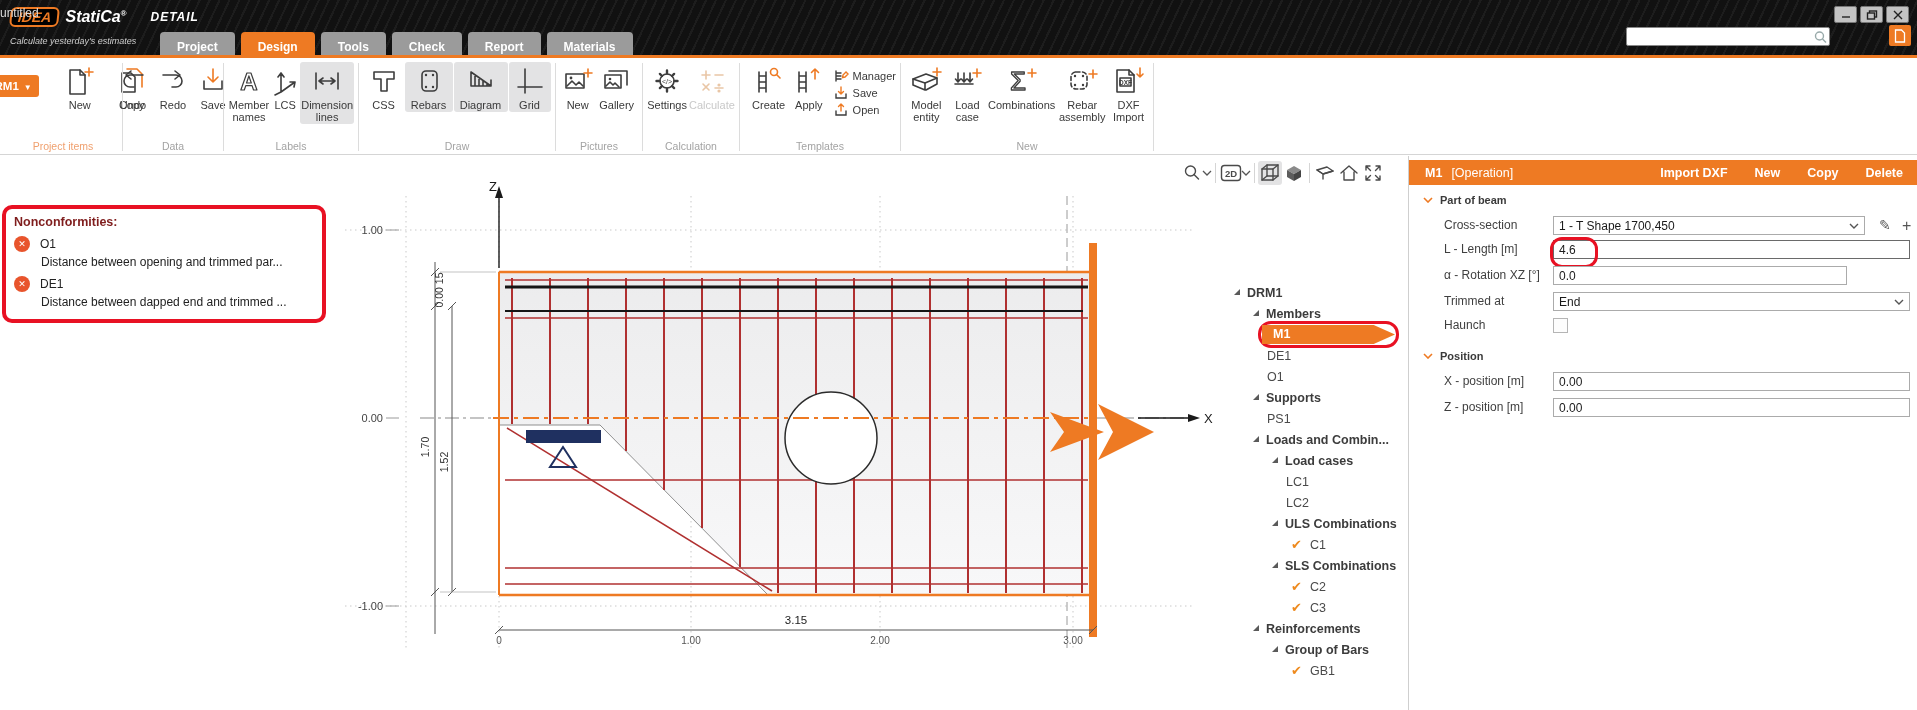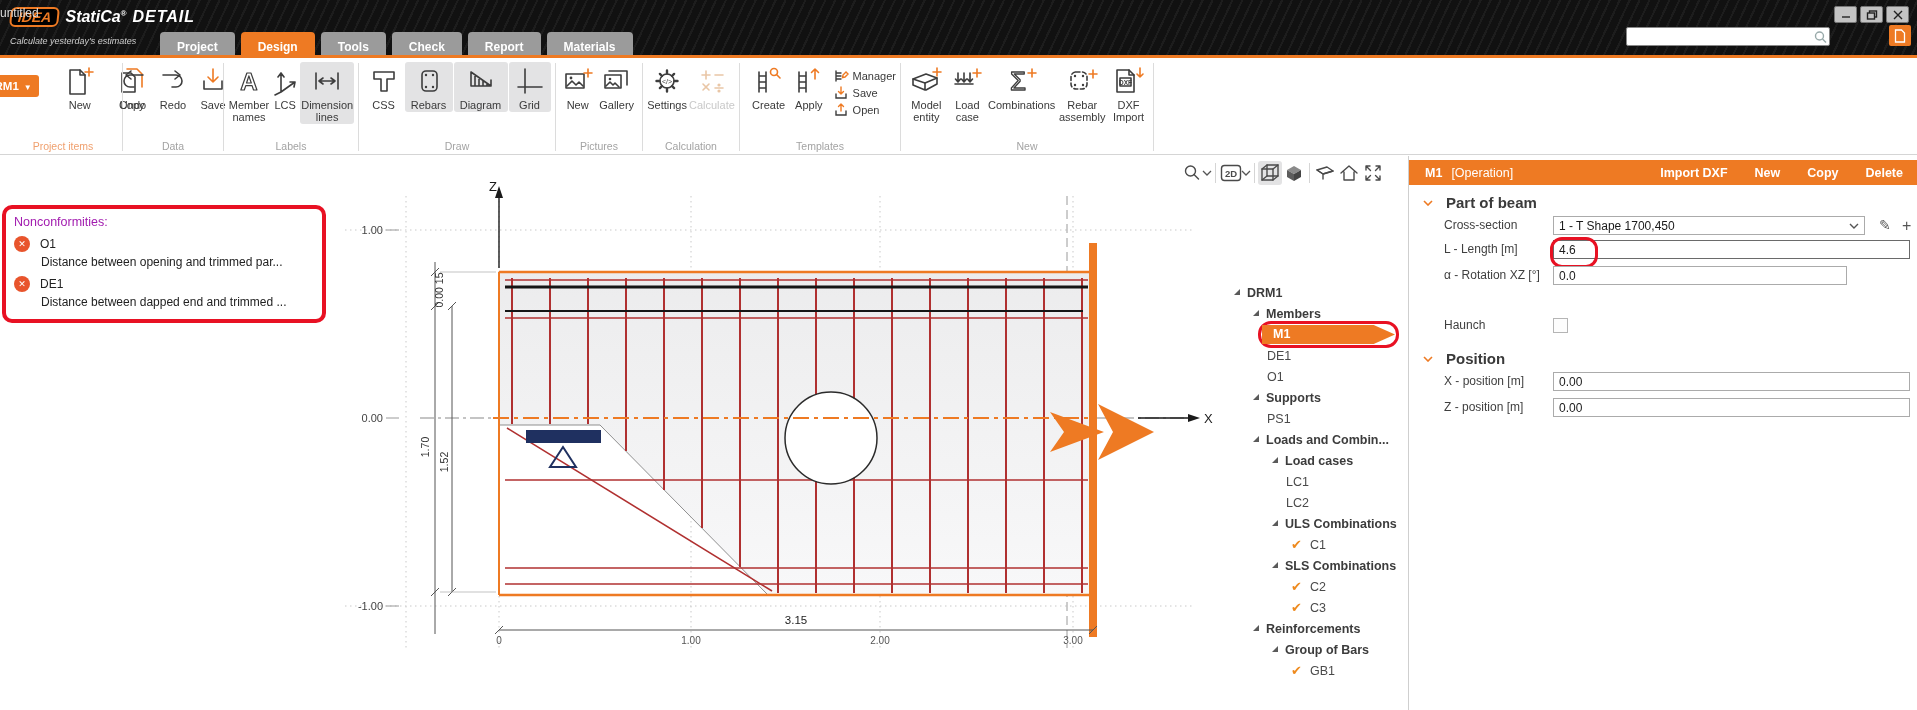--- a/index.html
+++ b/index.html
@@ -6,21 +6,21 @@
   .app{position:relative;width:1917px;height:710px;overflow:hidden;font-family:"Liberation Sans",sans-serif;background:#fff}
 
   
   .titlebar{position:absolute;left:0;top:0;width:1917px;height:58px;background:#111
     ;background-image:repeating-linear-gradient(115deg,rgba(255,255,255,.05) 0 2px,rgba(0,0,0,0) 2px 9px)}
   .logo{position:absolute;left:10px;top:7px;display:flex;align-items:center;gap:6px}
   .logo-idea{display:inline-block;background:#000;border:2px solid #EE7A23;border-radius:6px;color:#EE7A23;
     font-weight:bold;font-style:italic;font-size:14px;padding:0 6px;line-height:16px;transform:skewX(-6deg)}
   .logo-statica{color:#fff;font-weight:bold;font-style:italic;font-size:16px}
   .logo-reg{color:#fff;font-size:8px;vertical-align:super}
-  .logo-product{color:#fff;font-weight:bold;font-style:italic;font-size:16px;letter-spacing:1px;}
+  .logo-product{color:#fff;font-weight:bold;font-style:italic;font-size:12px;letter-spacing:1px;margin-left:18px}
   .tagline{position:absolute;left:10px;top:36px;color:#cfcfcf;font-style:italic;font-size:9px}
   .wintitle{position:absolute;left:0;right:0;top:6px;text-align:left;color:#ddd;font-size:12px}
   .winbtns{position:absolute;right:8px;top:6px;display:flex;gap:3px}
   .winbtn{width:21px;height:15px;background:#c3c3c3;border:1px solid #777;border-radius:2px;
     display:flex;align-items:center;justify-content:center}
   .winbtn svg{stroke:#222;fill:none;stroke-width:1.4}
   .searchbox{position:absolute;right:87px;top:27px;width:202px;height:17px;background:#fff;border:1px solid #888;
     border-radius:2px;display:flex;align-items:center}
   .searchbox input{flex:1;border:none;outline:none;font-size:11px;padding:0 4px;background:transparent}
   .searchbox .mag{width:16px;height:14px}
@@ -62,21 +62,21 @@
   .ctoolbar{position:absolute;left:1180px;top:160px;height:26px;display:flex;align-items:center;gap:0}
   .ctb{width:24px;height:24px;display:flex;align-items:center;justify-content:center;border-radius:3px}
   .ctb.on{background:#e3e3e4}
   .ctb svg{stroke:#4a4a4a;fill:none;stroke-width:1.4;stroke-linecap:round;stroke-linejoin:round}
   .ctsep{width:1px;height:20px;background:#d5d5d5;margin:0 3px}
   .chev{margin-left:-2px}
 
   
   .nonconf{position:absolute;left:2px;top:205px;width:300px;border:4px solid #E81123;border-radius:10px;
     padding:6px 8px 10px;background:rgba(255,255,255,.0)}
-  .nctitle{font-size:12.5px;font-weight:normal;color:#a21caf}
+  .nctitle{font-size:12.5px;font-weight:bold;color:#7f1d1d}
   .ncitem{display:flex;align-items:center;gap:10px;margin-top:7px}
   .ncicon{width:16px;height:16px;border-radius:50%;background:#E8542C;color:#fff;font-size:9px;line-height:16px;
     text-align:center;flex:none}
   .ncid{font-size:12px;color:#222}
   .ncdesc{font-size:12px;color:#222;margin:3px 0 0 27px;white-space:nowrap}
 
   
   .tree{position:absolute;left:1224px;top:282px;width:190px}
   .trow{height:21px;display:flex;align-items:center;font-size:12.5px;color:#4a4a4a;white-space:nowrap}
   .trow .b{font-weight:bold;color:#3c3c3c}
@@ -89,21 +89,21 @@
   .selarrow{display:inline-block;background:#EE7A23;clip-path:polygon(0 0,84% 0,100% 50%,84% 100%,0 100%);
     color:#fff;font-weight:bold;font-size:12.5px;padding:2px 30px 3px 11px;width:92px}
 
   
   .panel{position:absolute;left:1408px;top:156px;width:509px;height:554px;background:#fff;border-left:1px solid #cfcfcf;
     box-sizing:border-box}
   .phead{position:absolute;left:0;top:4px;width:100%;height:25px;background:#EE7A23;color:#fff;display:flex;
     align-items:center;padding:0 14px 0 16px;box-sizing:border-box;font-size:12.5px}
   .phead .pid{font-weight:bold;margin-right:9px}
   .phead .pactions{margin-left:auto;display:flex;gap:27px;font-weight:bold}
-  .psec{position:absolute;left:14px;font-size:15px;font-weight:bold;color:#3a3a3a;display:flex;align-items:center;gap:13px}
+  .psec{position:absolute;left:14px;font-size:11px;font-weight:bold;color:#3a3a3a;display:flex;align-items:center;gap:7px}
   .psec svg{stroke:#EE7A23;fill:none;stroke-width:1.6}
   .prow{position:absolute;height:20px}
   .plabel{position:absolute;left:35px;top:2px;font-size:12px;color:#3f3f3f;white-space:nowrap}
   .pctl{position:absolute;left:144px;top:0;height:19px;background:#fff;border:1px solid #ababab;
     font-size:12px;color:#1a1a1a;display:flex;align-items:center;padding:0 5px;box-sizing:border-box}
   .pctl .dd{margin-left:auto}
   .pctl svg{stroke:#555;fill:none;stroke-width:1.4}
   .picon{position:absolute;top:1px;font-size:14px;color:#555}
   .pcheck{position:absolute;left:144px;top:2px;width:13px;height:13px;border:1px solid #b5b5b5;background:#fdfdfd}
   .redoval{position:absolute;left:141px;top:-3px;width:42px;height:25px;border:3px solid #E81123;border-radius:12px;pointer-events:none}
@@ -777,20 +777,29 @@
       <div class="redoval"></div>
     </div>
 
     <div class="prow" style="top:110px;left:0;right:0">
       <span class="plabel">α - Rotation XZ [°]</span>
       <div class="pctl" style="width:294px">
         <span>0.0</span>
       </div>
     </div>
 
+    <div class="prow" style="top:136px;left:0;right:0">
+      <span class="plabel">Trimmed at</span>
+      <div class="pctl" style="width:357px">
+        <span>End</span>
+        <svg class="dd" width="10" height="6">
+            <polyline points="1,1 5,5 9,1"></polyline>
+          </svg>
+      </div>
+    </div>
 
     <div class="prow" style="top:160px;left:0;right:0">
       <span class="plabel">Haunch</span>
       <div class="pcheck"></div>
     </div>
 
     <div class="psec" style="top:194px">
       <svg width="10" height="6">
           <polyline points="1,1 5,5 9,1"></polyline>
         </svg>

